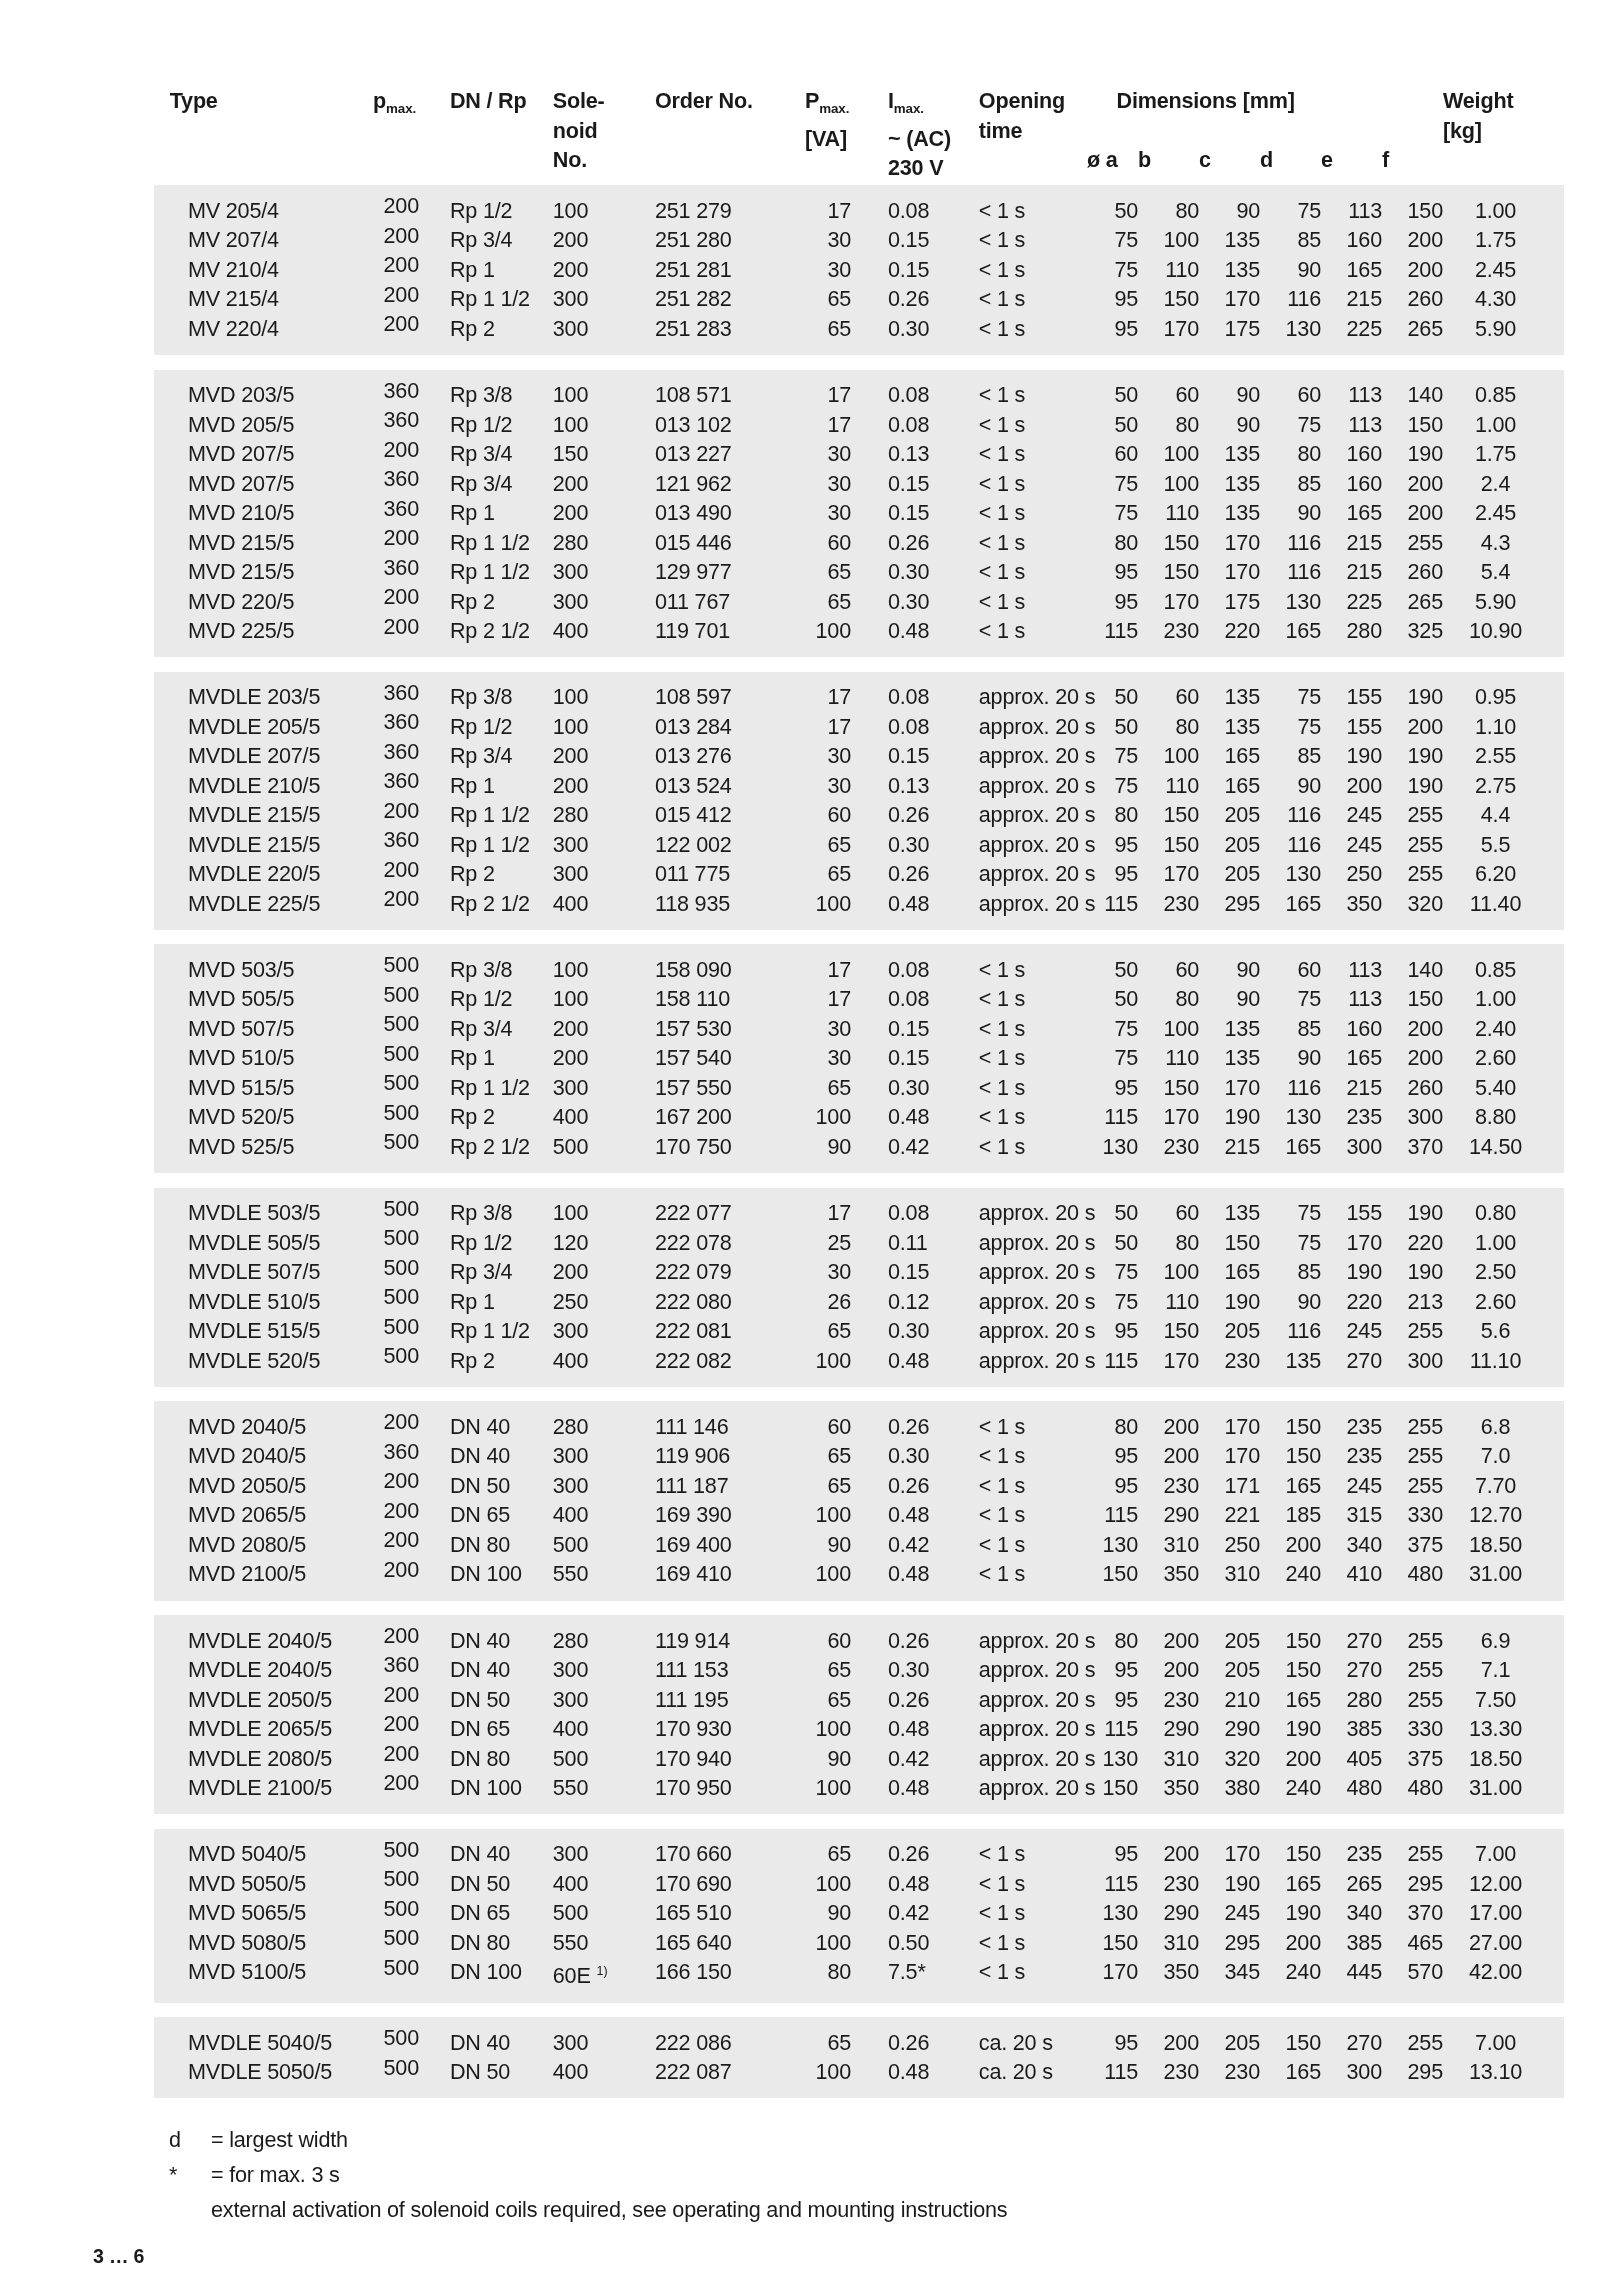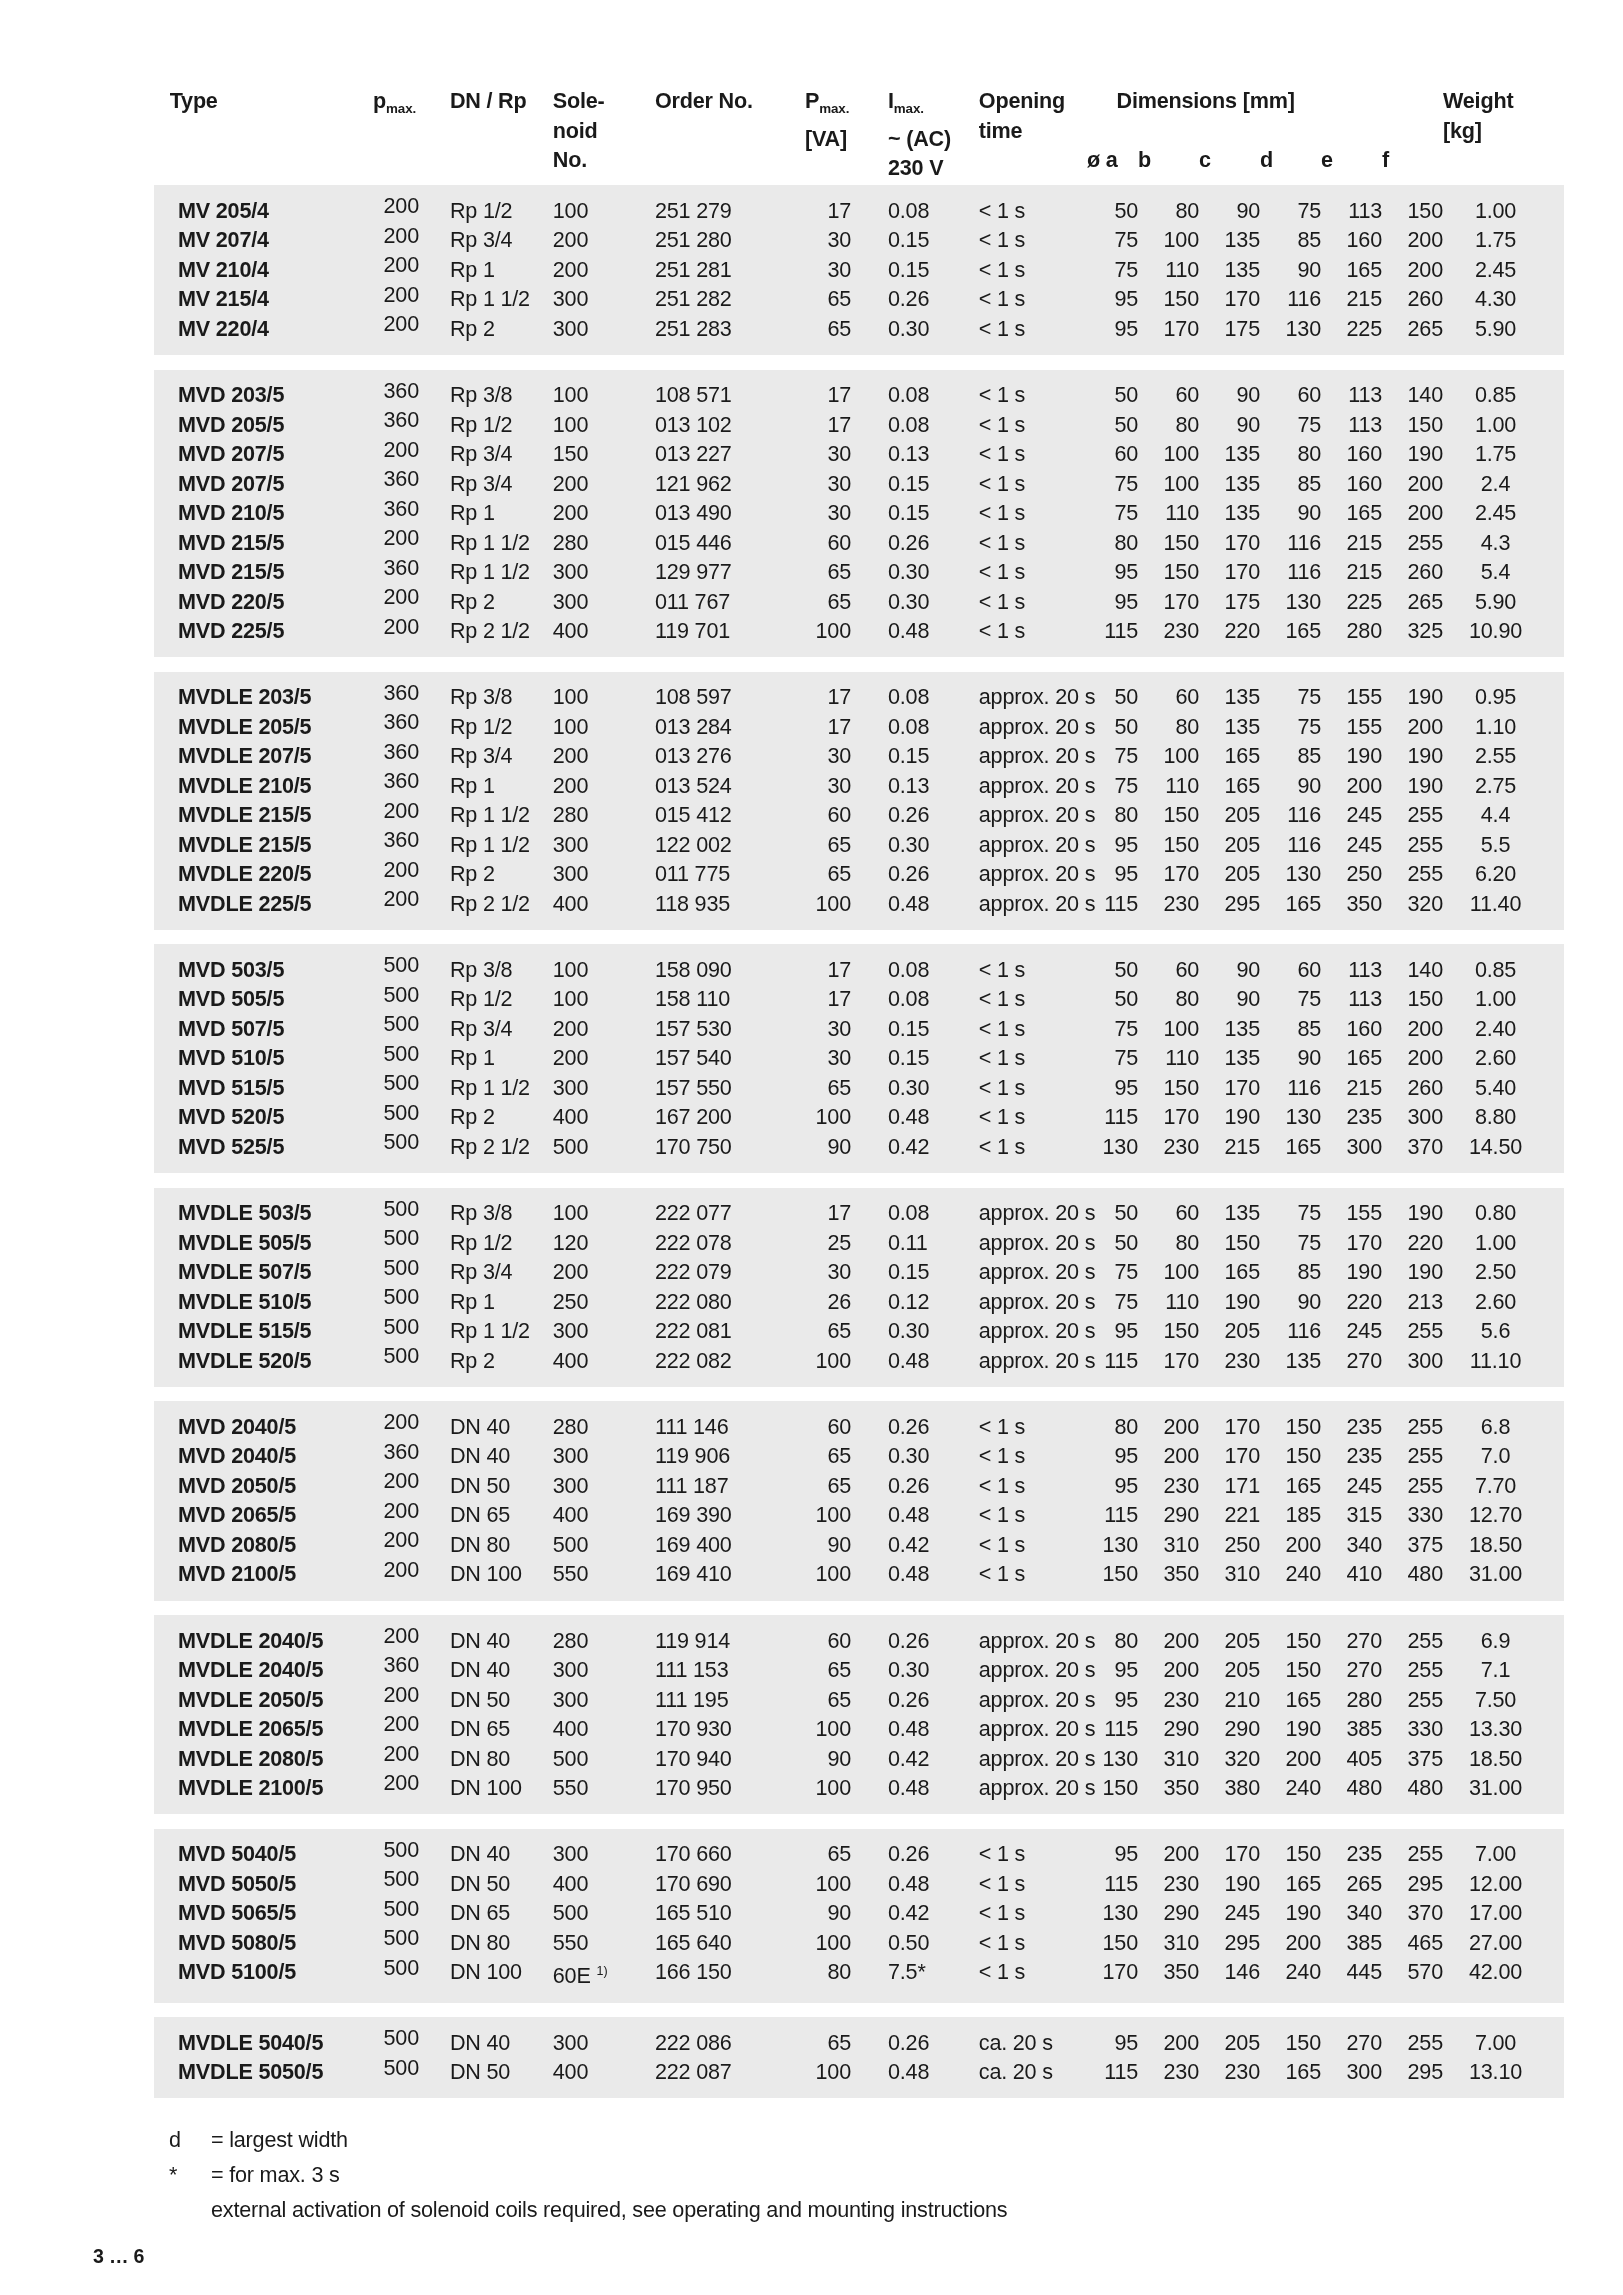--- a/index.html
+++ b/index.html
@@ -36,21 +36,21 @@
   .tbody{ margin-top:2.6px; }
   .band{
     margin-left:154px; width:1410px; background:var(--band);
     padding:10.5px 0 11.8px 0; margin-bottom:14.4px;
   }
   .row{
     display:grid;
     grid-template-columns:173px 92px 23px 101px 79px 124px 105px 118px 118px 51px 61px 61px 61px 61px 61px 105px;
   }
   .cell{ line-height:29.5px; white-space:nowrap; }
-  .ct{ font-weight:bold; padding-left:24px; }
+  .ct{ font-weight:normal; padding-left:34px; }
   .cpm{ text-align:right; }
   .cpm span{ position:relative; top:-4.6px; }
   .cdn{ padding-left:7.9px; }
   .csol{ padding-left:9.8px; }
   .cord{ padding-left:33px; }
   .cp{ text-align:right; }
   .ci{ padding-left:37px; }
   .co{ padding-left:9.8px; }
   .cnum{ text-align:right; }
   .cw{ text-align:center; }
@@ -1055,21 +1055,21 @@
         <div class="cell cpm"><span>500</span></div>
         <div class="cell"></div>
         <div class="cell cdn">DN 100</div>
         <div class="cell csol">60E <sup>1)</sup></div>
         <div class="cell cord">166 150</div>
         <div class="cell cp">80</div>
         <div class="cell ci">7.5*</div>
         <div class="cell co">&lt; 1 s</div>
         <div class="cell cnum">170</div>
         <div class="cell cnum">350</div>
-        <div class="cell cnum">146</div>
+        <div class="cell cnum">345</div>
         <div class="cell cnum">240</div>
         <div class="cell cnum">445</div>
         <div class="cell cnum">570</div>
         <div class="cell cw">42.00</div>
       </div>
     </div>
     <div class="band">
       <div class="row">
         <div class="cell ct">MVDLE 5040/5</div>
         <div class="cell cpm"><span>500</span></div>

